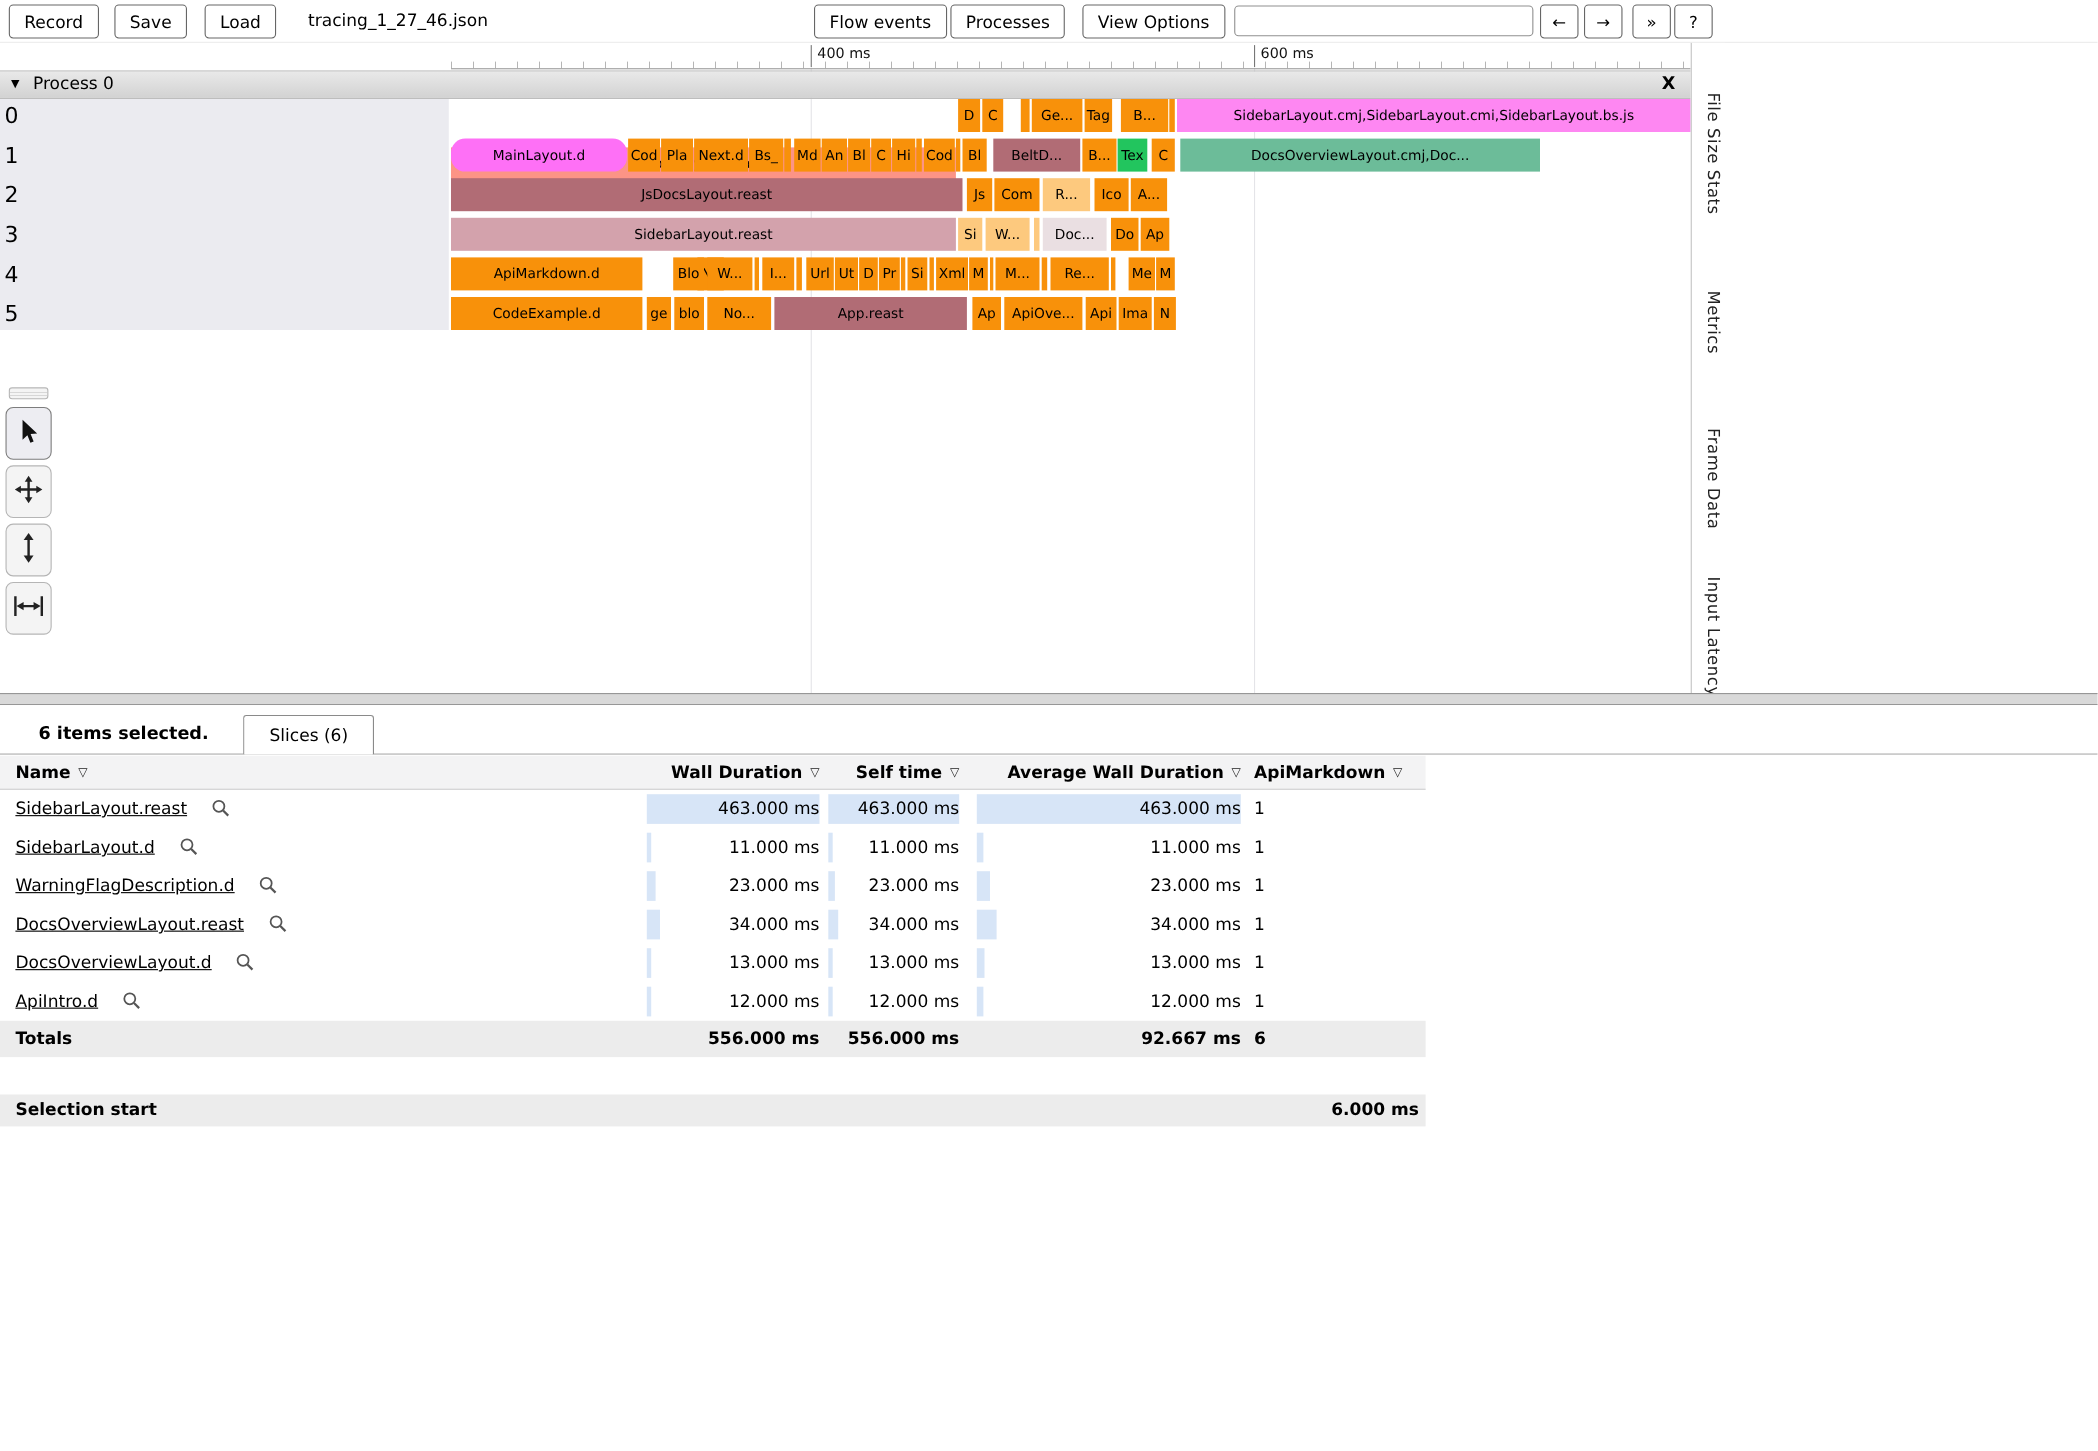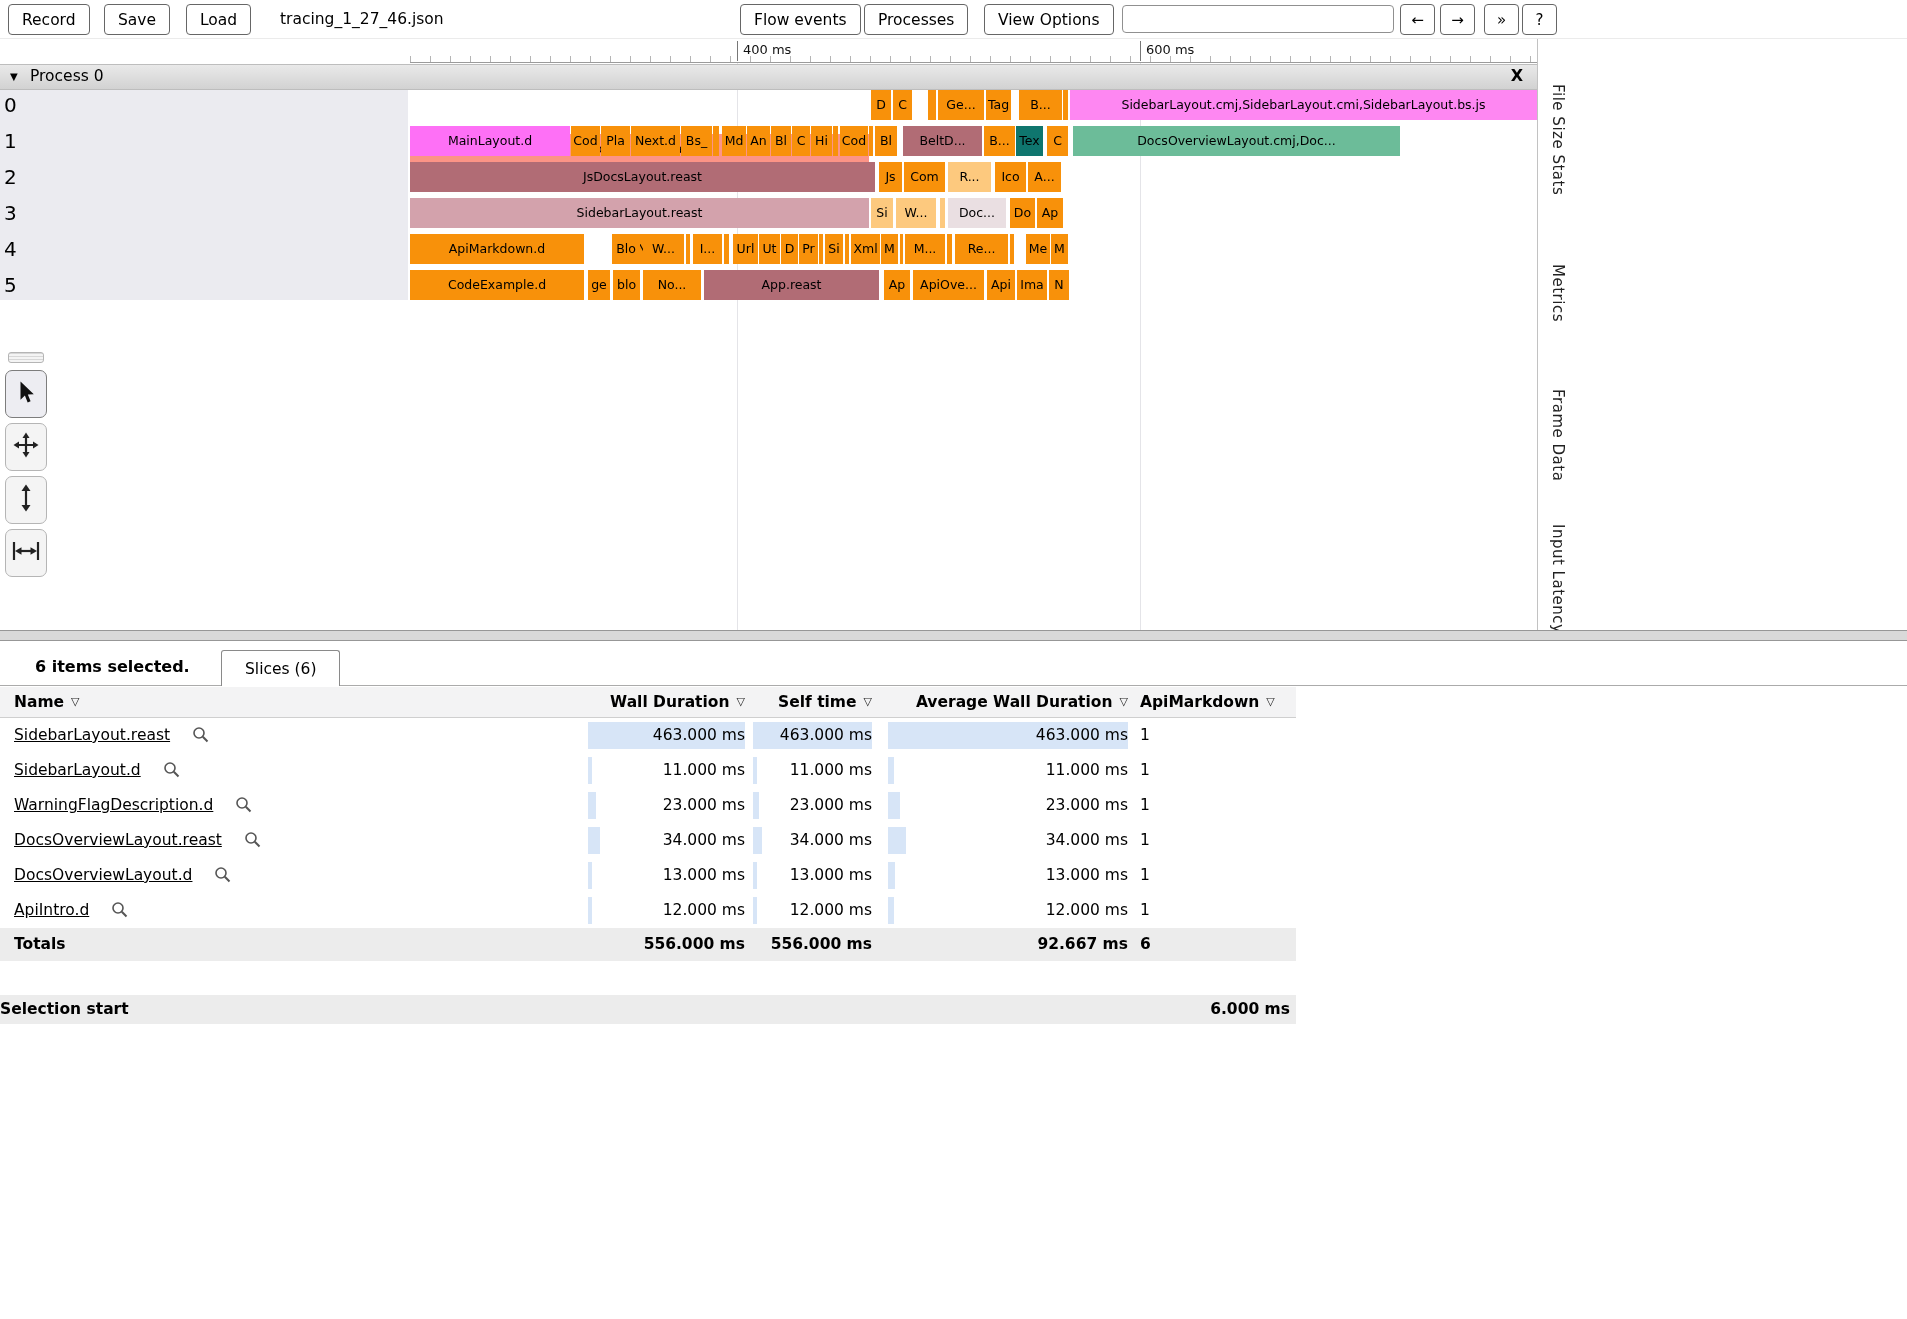--- a/index.html
+++ b/index.html
@@ -89,21 +89,21 @@
   .name-link{text-decoration:underline;cursor:pointer;}
   .mag{margin-left:22px;cursor:pointer;display:inline-block;vertical-align:-3px;}
   .bar{position:absolute;left:0;top:4px;bottom:4px;background:#d7e5f7;}
   .nval{position:relative;}
 
   .totals-row{position:absolute;top:287px;left:0;width:1296px;height:33px;line-height:33px;
               background:#ececec;font-weight:bold;}
 
   .sel-info{position:absolute;top:354px;left:0;width:1296px;font-weight:bold;}
   .sel-row{position:relative;height:29px;line-height:29px;background:#ececec;margin-bottom:2px;}
-  .sel-label{margin-left:0;}
+  .sel-label{margin-left:14px;}
   .sel-value{position:absolute;right:6px;top:0;}
 </style>
 </head>
 <body>
 
 <div class="app">
 
   <div class="toolbar">
     <button class="tb-btn" style="left:8px">Record</button>
     <button class="tb-btn" style="left:104px">Save</button>
@@ -138,38 +138,38 @@
     <div class="flame" id="flame">
         <div class="slice" style="left: 410px; top: 51px; width: 459px; background: rgb(252, 148, 134); margin-top: 44px;">DocsLayout.reast</div>
         <div class="slice" style="left: 871px; top: 51px; width: 20px; background: rgb(248, 145, 10);">D</div>
         <div class="slice" style="left: 893px; top: 51px; width: 19px; background: rgb(248, 145, 10);">C</div>
         <div class="slice" style="left: 928px; top: 51px; width: 8px; background: rgb(248, 145, 10);"></div>
         <div class="slice" style="left: 938px; top: 51px; width: 46px; background: rgb(248, 145, 10);">Ge...</div>
         <div class="slice" style="left: 986px; top: 51px; width: 25px; background: rgb(248, 145, 10);">Tag</div>
         <div class="slice" style="left: 1019px; top: 51px; width: 43px; background: rgb(248, 145, 10);">B...</div>
         <div class="slice" style="left: 1063px; top: 51px; width: 5px; background: rgb(248, 145, 10);"></div>
         <div class="slice" style="left: 1070px; top: 51px; width: 467px; background: rgb(254, 135, 242);">SidebarLayout.cmj,SidebarLayout.cmi,SidebarLayout.bs.js</div>
-        <div class="slice" style="left: 410px; top: 87px; width: 160px; background: rgb(254, 112, 246);">MainLayout.d</div>
+        <div class="slice" style="left: 410px; top: 87px; width: 160px; background: rgb(254, 112, 246); border-radius: 13px;">MainLayout.d</div>
         <div class="slice" style="left: 571px; top: 87px; width: 29px; background: rgb(248, 145, 10);">Cod</div>
         <div class="slice" style="left: 601px; top: 87px; width: 29px; background: rgb(248, 145, 10);">Pla</div>
         <div class="slice" style="left: 631px; top: 87px; width: 49px; background: rgb(248, 145, 10);">Next.d</div>
         <div class="slice" style="left: 681px; top: 87px; width: 31px; background: rgb(248, 145, 10);">Bs_</div>
         <div class="slice" style="left: 713px; top: 87px; width: 6px; background: rgb(248, 145, 10);"></div>
         <div class="slice" style="left: 722px; top: 87px; width: 24px; background: rgb(248, 145, 10);">Md</div>
         <div class="slice" style="left: 747px; top: 87px; width: 23px; background: rgb(248, 145, 10);">An</div>
         <div class="slice" style="left: 771px; top: 87px; width: 20px; background: rgb(248, 145, 10);">Bl</div>
         <div class="slice" style="left: 792px; top: 87px; width: 18px; background: rgb(248, 145, 10);">C</div>
         <div class="slice" style="left: 811px; top: 87px; width: 21px; background: rgb(248, 145, 10);">Hi</div>
         <div class="slice" style="left: 833px; top: 87px; width: 5px; background: rgb(248, 145, 10);"></div>
         <div class="slice" style="left: 840px; top: 87px; width: 28px; background: rgb(248, 145, 10);">Cod</div>
         <div class="slice" style="left: 869px; top: 87px; width: 4px; background: rgb(248, 145, 10);"></div>
         <div class="slice" style="left: 875px; top: 87px; width: 22px; background: rgb(248, 145, 10);">Bl</div>
         <div class="slice" style="left: 903px; top: 87px; width: 79px; background: rgb(177, 108, 117);">BeltD...</div>
         <div class="slice" style="left: 984px; top: 87px; width: 31px; background: rgb(248, 145, 10);">B...</div>
-        <div class="slice" style="left: 1016px; top: 87px; width: 27px; background: #0f766e;">Tex</div>
+        <div class="slice" style="left: 1016px; top: 87px; width: 27px; background: #22c55e;">Tex</div>
         <div class="slice" style="left: 1047px; top: 87px; width: 21px; background: rgb(248, 145, 10);">C</div>
         <div class="slice" style="left: 1073px; top: 87px; width: 327px; background: rgb(108, 188, 153);">DocsOverviewLayout.cmj,Doc...</div>
         <div class="slice" style="left: 410px; top: 123px; width: 465px; background: rgb(177, 108, 117);">JsDocsLayout.reast</div>
         <div class="slice" style="left: 879px; top: 123px; width: 23px; background: rgb(248, 145, 10);">Js</div>
         <div class="slice" style="left: 904px; top: 123px; width: 41px; background: rgb(248, 145, 10);">Com</div>
         <div class="slice" style="left: 948px; top: 123px; width: 43px; background: rgb(253, 201, 126);">R...</div>
         <div class="slice" style="left: 995px; top: 123px; width: 31px; background: rgb(248, 145, 10);">Ico</div>
         <div class="slice" style="left: 1028px; top: 123px; width: 33px; background: rgb(248, 145, 10);">A...</div>
         <div class="slice" style="left: 410px; top: 159px; width: 459px; background: rgb(211, 162, 172);">SidebarLayout.reast</div>
         <div class="slice" style="left: 871px; top: 159px; width: 22px; background: rgb(253, 201, 126);">Si</div>

